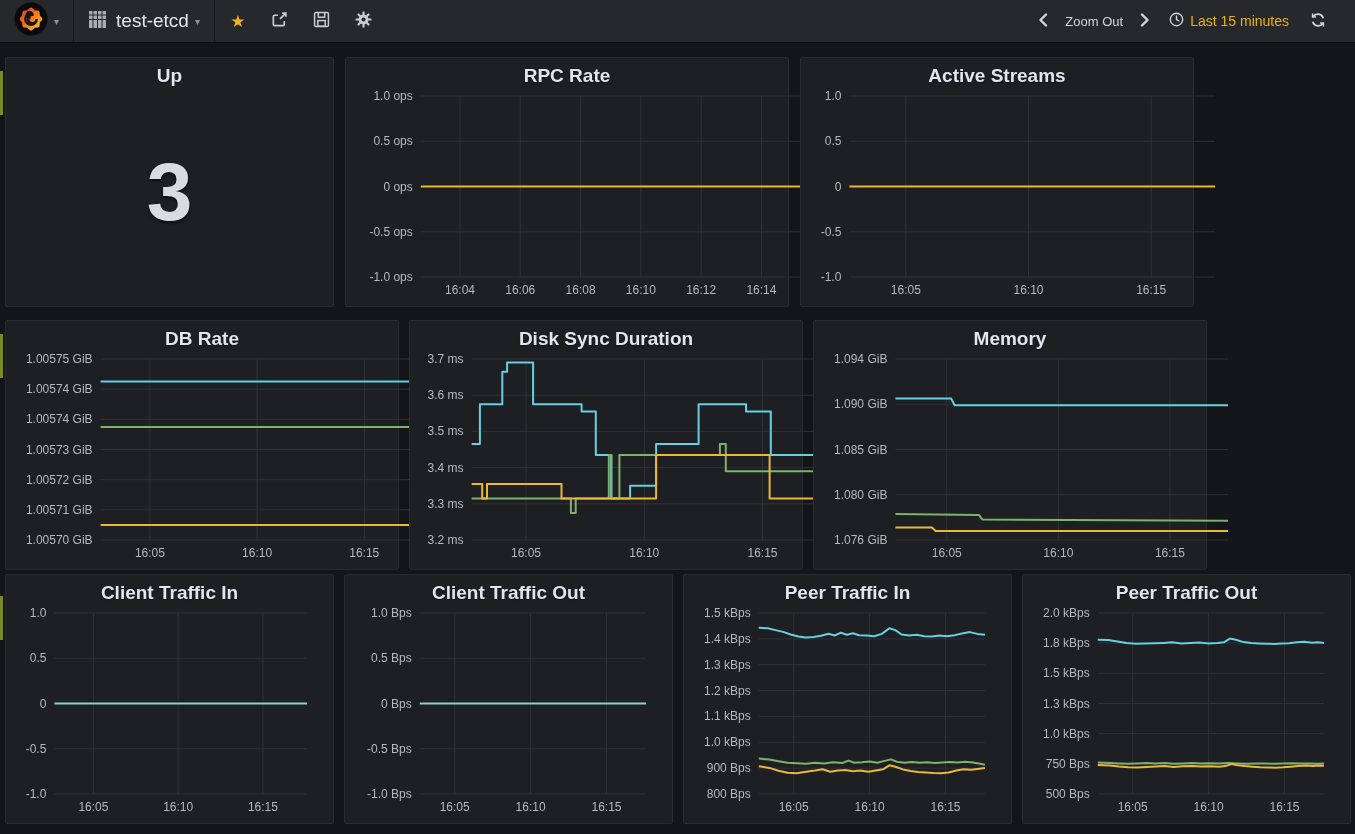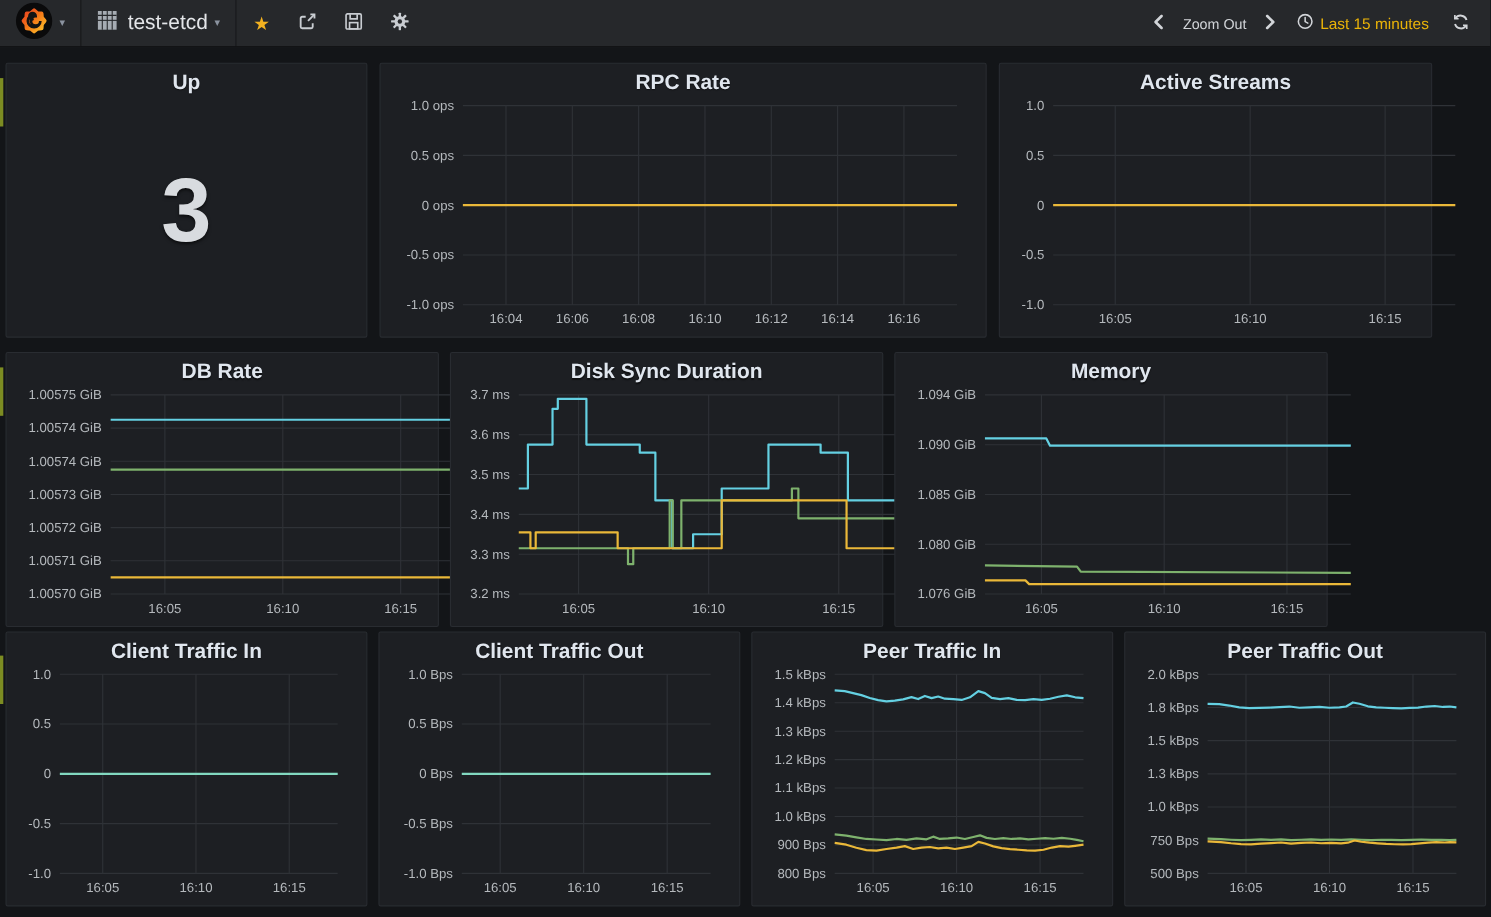--- a/index.html
+++ b/index.html
@@ -10,36 +10,36 @@
   .navbar { height:43px; background:#26282b; display:flex; align-items:stretch;
             border-bottom:1px solid #0e0f11; }
   .nav-block { display:flex; align-items:center; padding:0 14px;
                border-right:1px solid #17181b; cursor:pointer; }
   .caret { color:#8b93a0; font-size:10px; margin-left:6px; }
   .dash-name { color:#e4e6e9; font-size:19px; margin-left:9px; }
   .nav-actions { display:flex; align-items:center; gap:8px; padding:0 6px; }
   .icon-btn { background:none; border:none; cursor:pointer; width:34px; height:34px;
               display:flex; align-items:center; justify-content:center; color:#c9cdd2; }
   .star-glyph { font-size:17px; }
-  .nav-right { margin-left:auto; display:flex; align-items:center; gap:4px; padding-right:10px; }
+  .nav-right { margin-left:auto; display:flex; align-items:center; gap:4px; padding-right:20px; }
   .nav-text-btn { background:none; border:none; color:#d2d5d9; font-size:13px;
                   cursor:pointer; padding:4px 6px; font-family:"Liberation Sans",sans-serif;}
   .time-btn { display:flex; align-items:center; gap:6px; font-size:14px; color:#eab308;
               background:none; border:none; cursor:pointer; padding:4px 8px;
               font-family:"Liberation Sans",sans-serif;text-align:right;}
 
   
   .dash { position:relative; }
   .row { display:flex; margin-left:5px; }
   .row1 { margin-top:14px; gap:11px; }
   .row2 { margin-top:13px; gap:10px; }
   .row3 { margin-top:4px; gap:10px; }
   .panel { position:relative; height:250px; background:#1d1f23;
            border:1px solid #292c31; border-radius:2px; }
-  .p329 { width:329px; } .p552 { width:552px; } .p442 { width:394px; }
+  .p329 { width:329px; } .p552 { width:444px; } .p442 { width:394px; }
   .panel-title { text-align:center; padding-top:7px; font-size:19px; font-weight:bold;
                  color:#e0e6ee; cursor:pointer; text-shadow:0 1px 1px rgba(0,0,0,.5); }
   .chart { position:absolute; left:6px; right:6px; top:28px; bottom:5px; cursor:crosshair; }
   .bigstat { position:absolute; left:0; right:0; top:20px; bottom:0; display:flex;
              align-items:center; justify-content:center; font-size:82px; font-weight:bold;
              color:#d8dbdf; text-shadow:0 2px 3px rgba(0,0,0,.6); }
   .row-handle { position:absolute; left:0; width:3px; height:44px; background:#7c8c22;
                 cursor:pointer; }
   svg text { font-family:"Liberation Sans",sans-serif; font-size:12px; fill:#b5b9bd; }
 </style>

